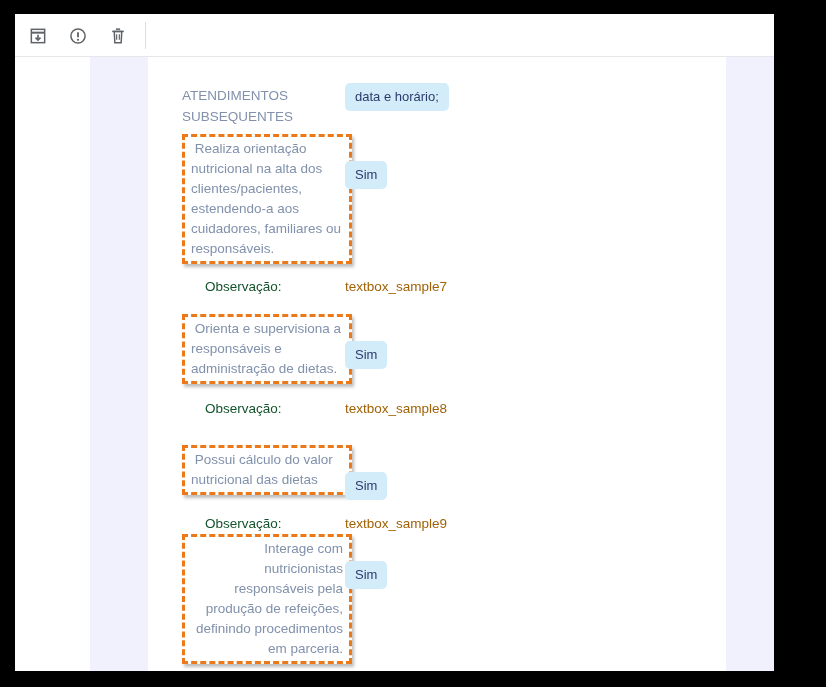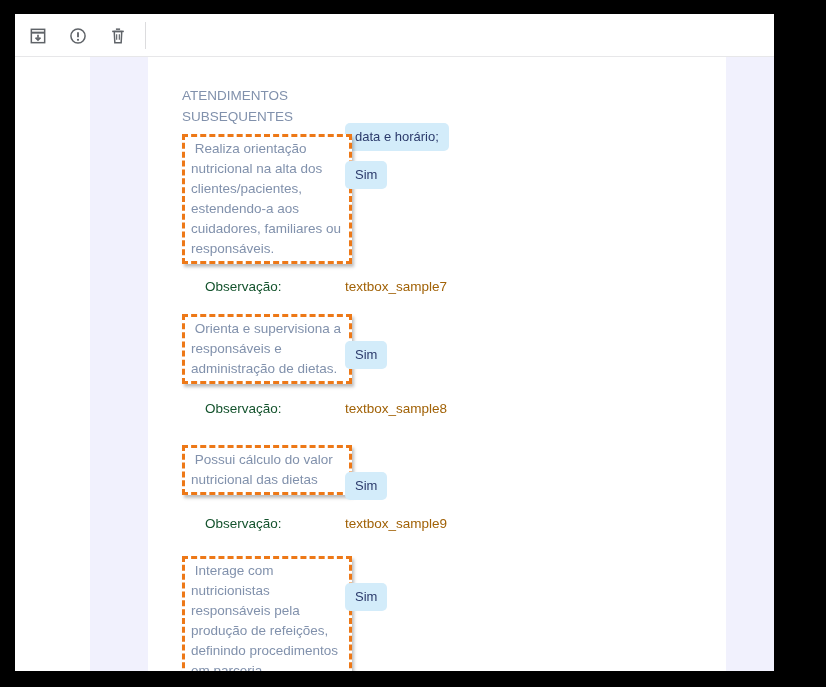--- a/index.html
+++ b/index.html
@@ -22,30 +22,30 @@
 
   .form{position:absolute;left:167px;top:0;width:540px;}
   .row{position:relative;}
   .row:nth-child(1){margin-top:28px;}
   .row:nth-child(2){margin-top:7px;}
   .row:nth-child(3){margin-top:12px;}
   .row:nth-child(4){margin-top:17px;}
   .row:nth-child(5){margin-top:14px;}
   .row:nth-child(6){margin-top:26px;}
   .row:nth-child(7){margin-top:18px;}
-  .row:nth-child(8){margin-top:22px;}
+  .row:nth-child(8){margin-top:0;text-align:right;}
   .row:nth-child(9){margin-top:16px;}
 
   .label-col{width:163px;}
   .label{color:#8191ac;font-size:13.5px;line-height:21px;white-space:pre-wrap;}
   .hl-box{width:max-content;max-width:170px;box-sizing:border-box;
           border:3px dashed #ed7817;background:#ffffff;padding:2px 6px;
           line-height:20px;box-shadow:2px 3px 3px rgba(110,110,110,0.45);}
   .value{position:absolute;left:163px;top:0;}
-  .row.plain .value{top:-2px;margin-top:40px;}
+  .row.plain .value{top:-2px;}
   .row.hl .value{top:27px;}
   .chip{display:inline-block;background:#d3ecfa;color:#2b3a6b;font-size:13px;
         line-height:18px;padding:5px 10px;border-radius:5px;cursor:default;}
   .text-value{color:#a16207;font-size:13.5px;line-height:21px;}
   .row.obs .label{color:#14532d;margin-left:23px;}
 
   
   .scroll-thumb{position:absolute;right:0;top:178px;width:9px;height:60px;
                 background:#c6c6c6;border:1px solid #ababab;box-sizing:border-box;}
 </style>

